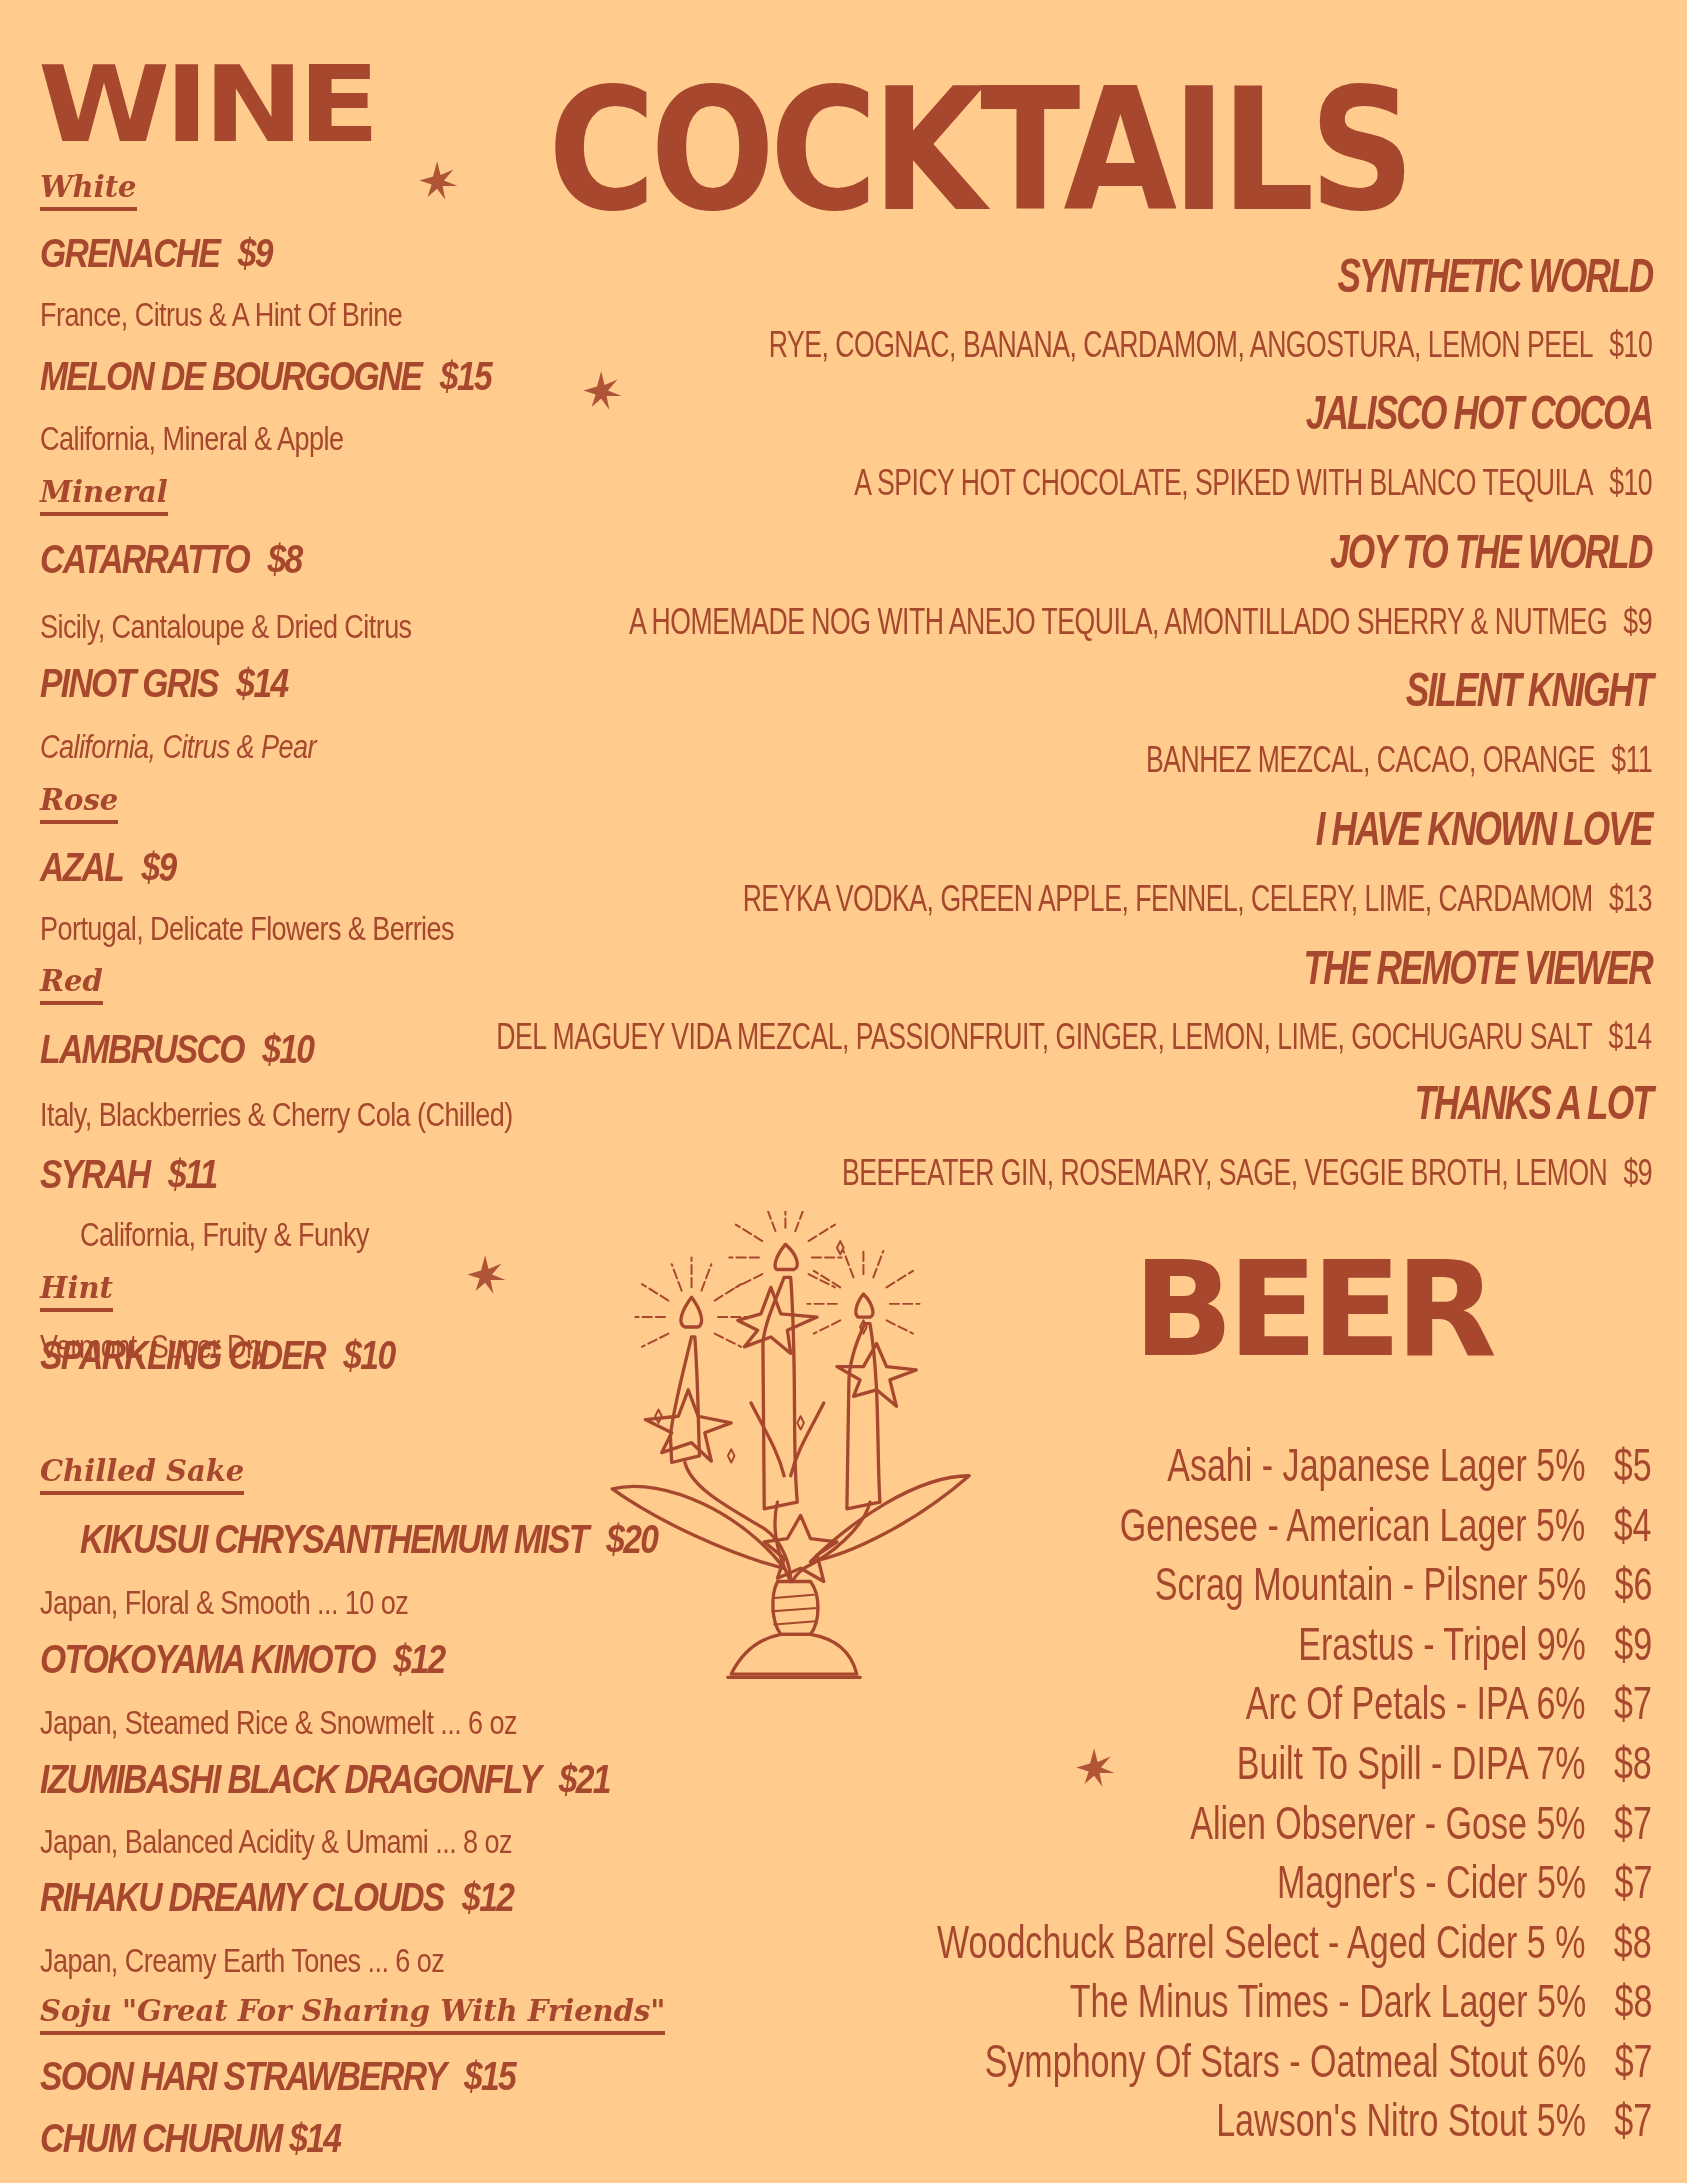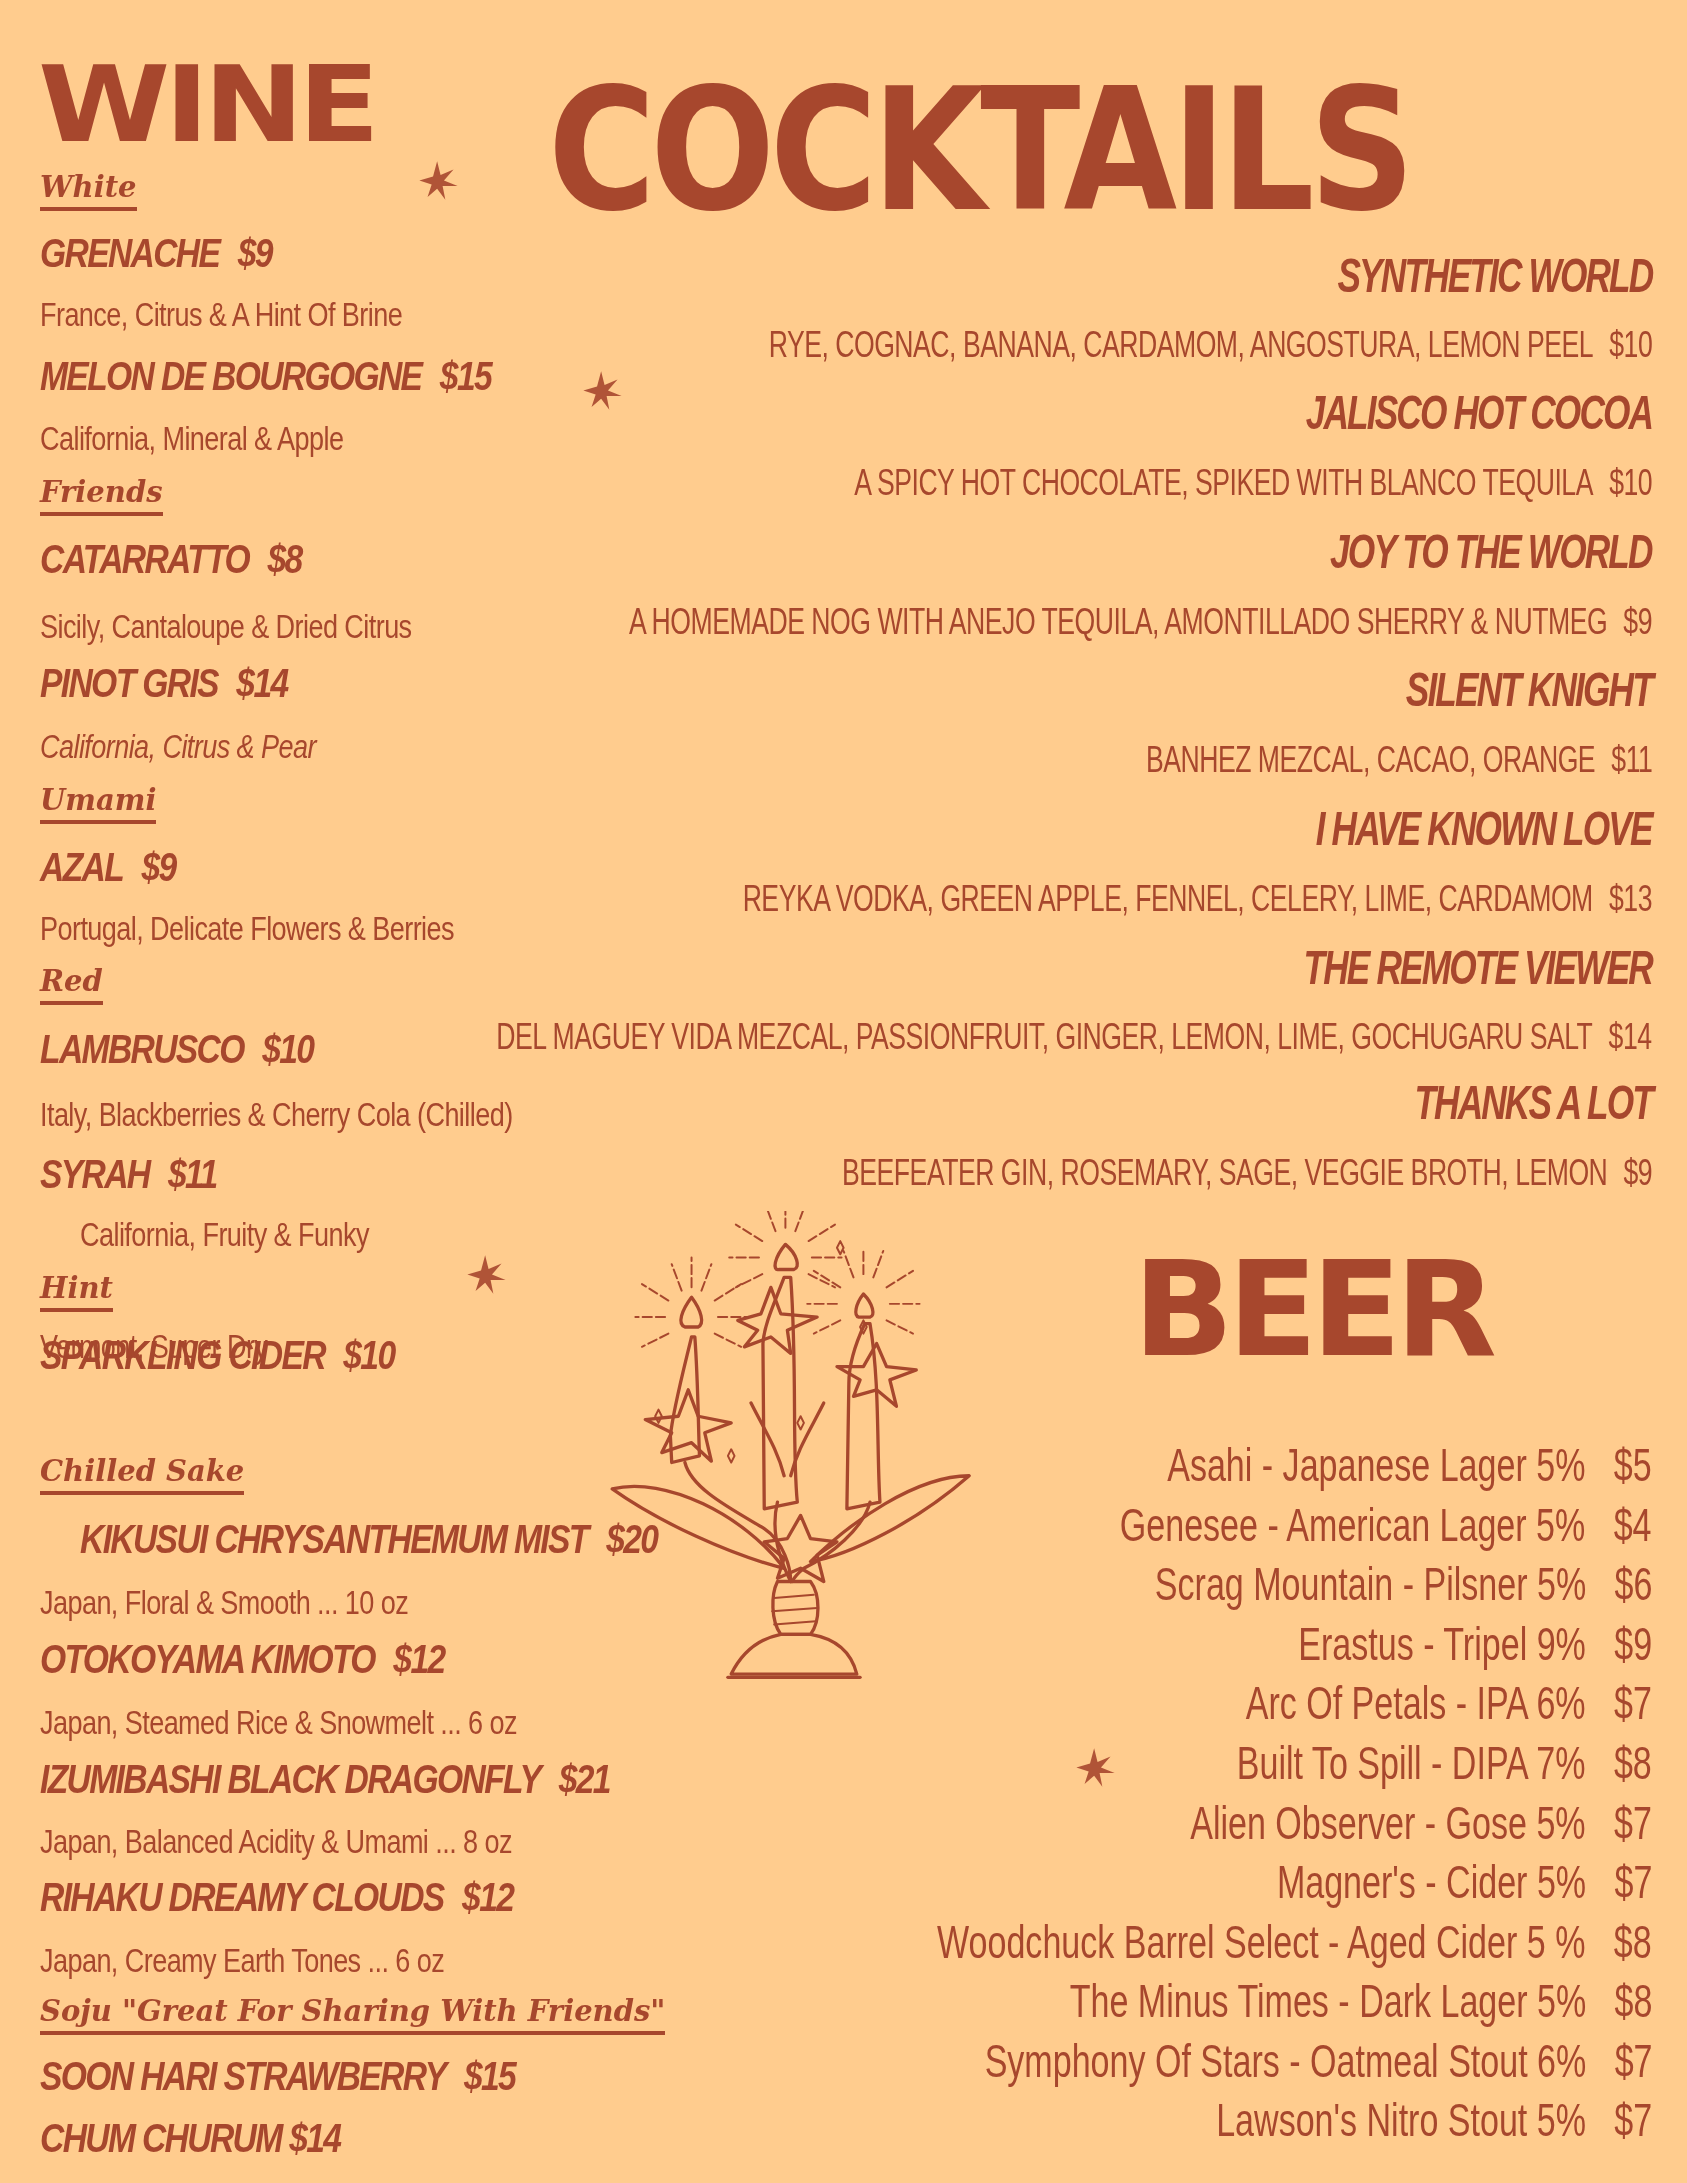--- a/index.html
+++ b/index.html
@@ -64,26 +64,26 @@
 <div id="wine-title" class="abs bubble">WINE</div>
 <div id="cocktails-title" class="abs bubble">COCKTAILS</div>
 <div id="beer-title" class="abs bubble">BEER</div>
 
 <div id="wine-col" class="abs wine-col">
     <div class="wine-line" style="top: 173px;"><span class="cat">White</span></div>
     <div class="wine-line" style="top: 233px;"><span class="item"><span>GRENACHE</span><span class="price">$9</span></span></div>
     <div class="wine-line" style="top: 298px;"><span class="desc">France, Citrus &amp; A Hint Of Brine</span></div>
     <div class="wine-line" style="top: 356px;"><span class="item"><span>MELON DE BOURGOGNE</span><span class="price">$15</span></span></div>
     <div class="wine-line" style="top: 422px;"><span class="desc">California, Mineral &amp; Apple</span></div>
-    <div class="wine-line" style="top: 478px;"><span class="cat">Friends</span></div>
+    <div class="wine-line" style="top: 478px;"><span class="cat">Mineral</span></div>
     <div class="wine-line" style="top: 539px;"><span class="item"><span>CATARRATTO</span><span class="price">$8</span></span></div>
     <div class="wine-line" style="top: 610px;"><span class="desc">Sicily, Cantaloupe &amp; Dried Citrus</span></div>
     <div class="wine-line" style="top: 663px;"><span class="item"><span>PINOT GRIS</span><span class="price">$14</span></span></div>
     <div class="wine-line" style="top: 730px; font-style: italic;"><span class="desc">California, Citrus &amp; Pear</span></div>
-    <div class="wine-line" style="top: 786px;"><span class="cat">Umami</span></div>
+    <div class="wine-line" style="top: 786px;"><span class="cat">Rose</span></div>
     <div class="wine-line" style="top: 847px;"><span class="item"><span>AZAL</span><span class="price">$9</span></span></div>
     <div class="wine-line" style="top: 912px;"><span class="desc">Portugal, Delicate Flowers &amp; Berries</span></div>
     <div class="wine-line" style="top: 967px;"><span class="cat">Red</span></div>
     <div class="wine-line" style="top: 1029px;"><span class="item"><span>LAMBRUSCO</span><span class="price">$10</span></span></div>
     <div class="wine-line" style="top: 1098px;"><span class="desc">Italy, Blackberries &amp; Cherry Cola (Chilled)</span></div>
     <div class="wine-line" style="top: 1154px;"><span class="item"><span>SYRAH</span><span class="price">$11</span></span></div>
     <div class="wine-line" style="top: 1218px; margin-left: 40px;"><span class="desc">California, Fruity &amp; Funky</span></div>
     <div class="wine-line" style="top: 1274px;"><span class="cat">Hint</span></div>
     <div class="wine-line" style="top: 1335px;"><span class="item"><span>SPARKLING CIDER</span><span class="price">$10</span></span></div>
     <div class="wine-line" style="top: 1330px;"><span class="desc">Vermont, Super Dry</span></div>

